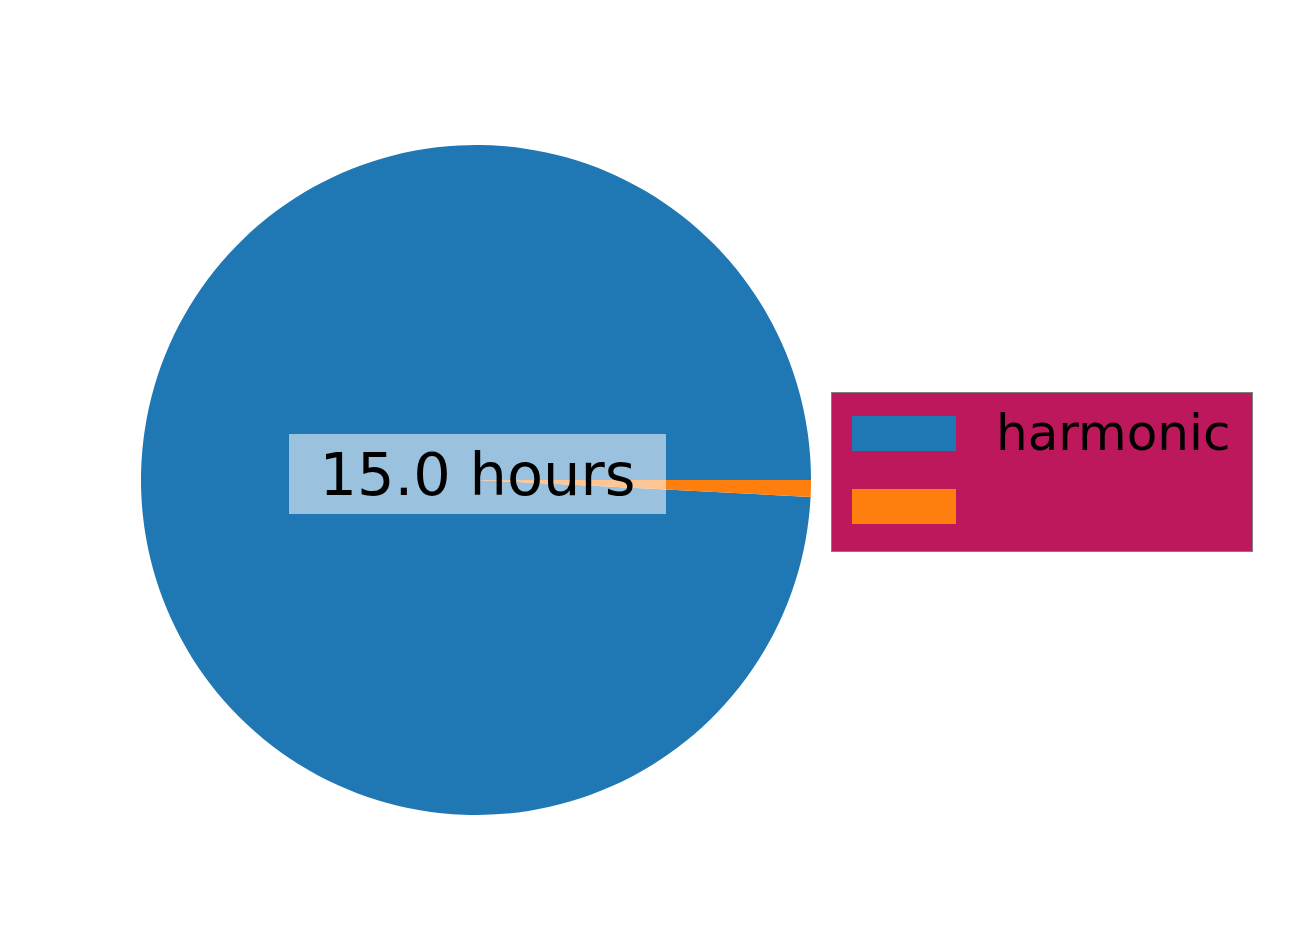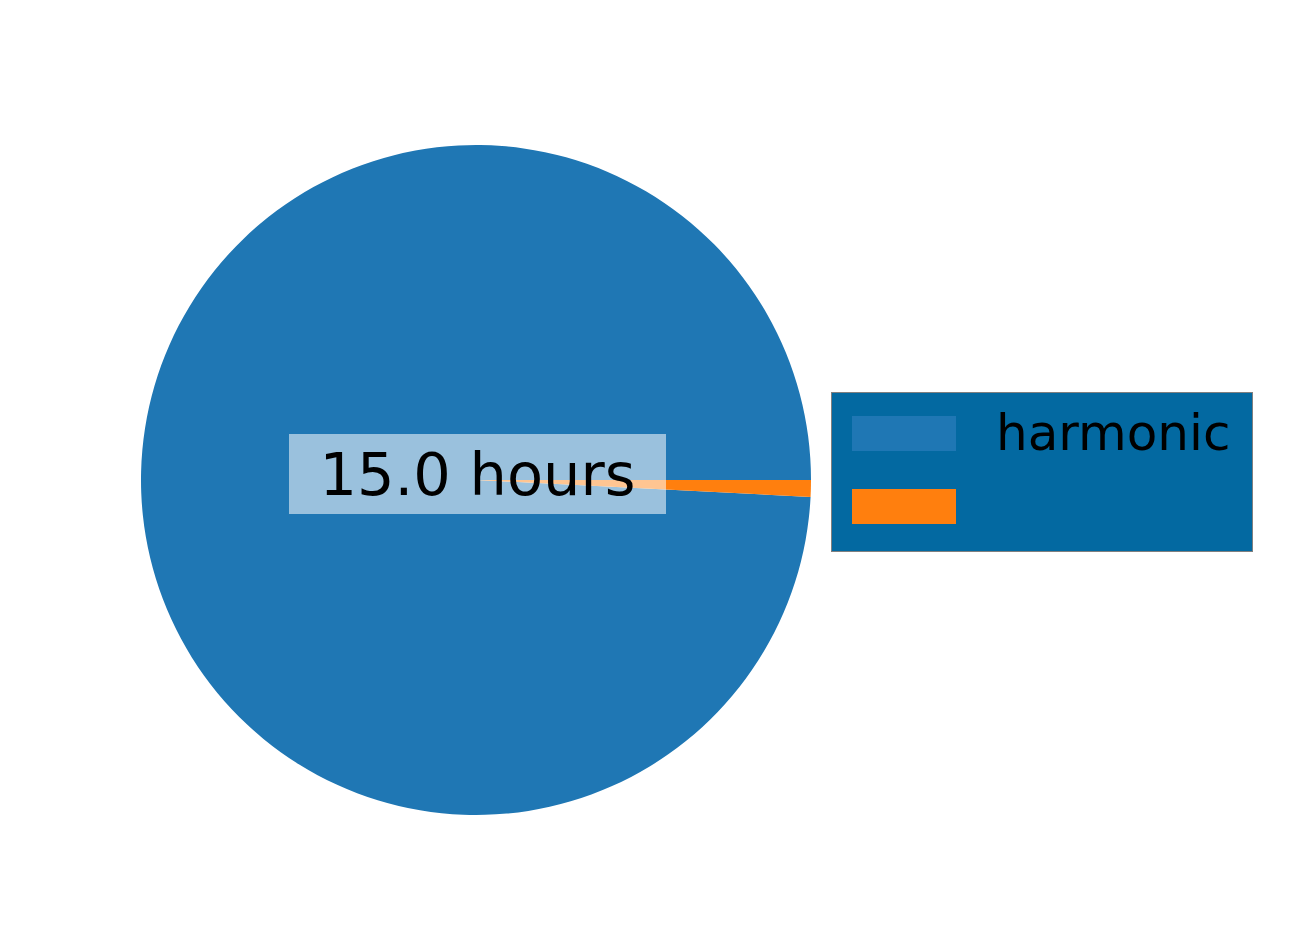--- a/index.html
+++ b/index.html
@@ -56,21 +56,21 @@
     white-space: nowrap;
   }
 
   
   #legend {
     position: absolute;
     left: 831px;
     top: 392px;
     width: 422px;
     height: 160px;
-    background: #0369a1;
+    background: #be185d;
     border: 1.6px solid #808080;
     box-sizing: border-box;
   }
   .legend-row {
     position: absolute;
     left: 0;
     width: 100%;
     height: 44px;
     display: flex;
     align-items: center;

